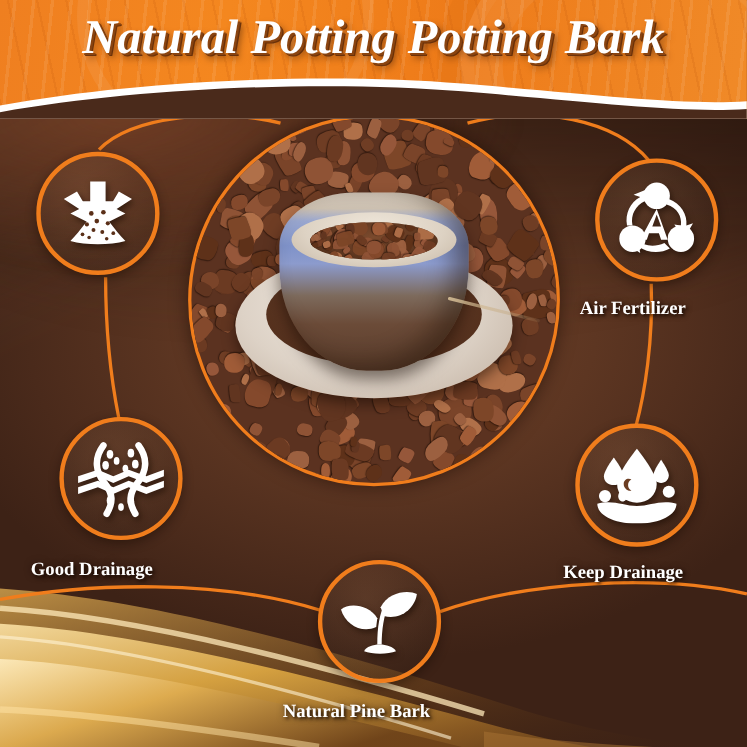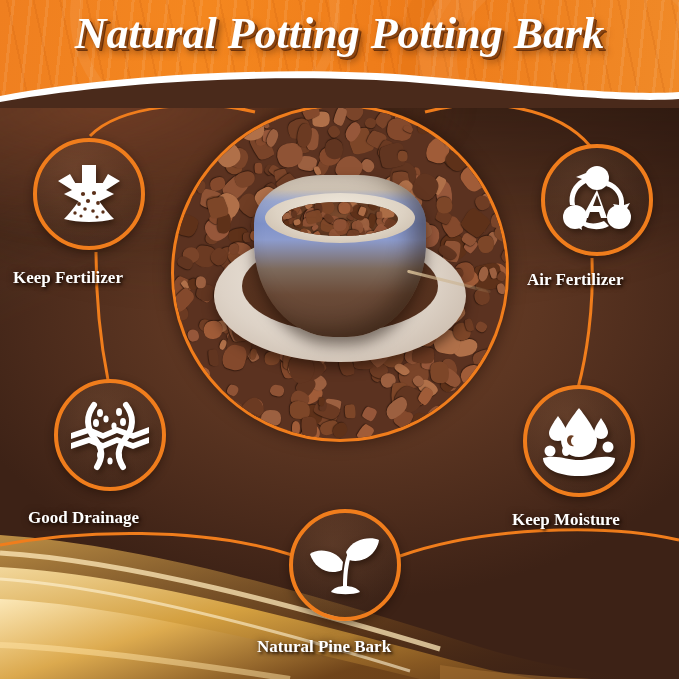--- a/index.html
+++ b/index.html
@@ -741,21 +741,20 @@
         <circle cx="46" cy="42" r="1.9"></circle>
           <circle cx="33" cy="48" r="1.8"></circle>
         <circle cx="41" cy="50" r="1.8"></circle>
           <circle cx="23" cy="52" r="1.7"></circle>
         <circle cx="51" cy="51" r="1.7"></circle>
           <circle cx="29" cy="55" r="1.6"></circle>
         <circle cx="45" cy="56" r="1.6"></circle>
       </g>
     </svg>
   </div>
-  <div class="feat-label" id="label-fertilizer">Keep Fertilizer</div>
 
   <div class="badge" id="badge-air">
     <svg width="74" height="74" viewBox="0 0 74 74">
       <g fill="#ffffff">
         <circle cx="37" cy="15" r="12"></circle>
         <circle cx="15" cy="54" r="12"></circle>
         <circle cx="59" cy="54" r="12"></circle>
         <path d="M48,18 C59,22 65,32 64,42 l6,-2 l-8,14 l-9,-13 l6,1 C60,34 56,26 46,23 Z"></path>
         <path d="M49,63 C40,68 28,67 21,61 l1,6 l-14,-9 l13,-9 l-1,6 C25,61 35,62 44,58 Z"></path>
         <path d="M10,42 C8,31 13,21 22,16 l-6,-2 l15,-6 l0,16 l-5,-4 C18,24 13,32 15,42 Z"></path>
@@ -795,21 +794,21 @@
         <path d="M19,10 C19,10 28,22 28,27 C28,32 24,35 19,35 C14,35 10,32 10,27 C10,22 19,10 19,10 Z"></path>
         <path d="M62,12 C62,12 69,22 69,26 C69,30 66,33 62,33 C58,33 55,30 55,26 C55,22 62,12 62,12 Z"></path>
         <circle cx="11" cy="45" r="5.5"></circle>
         <circle cx="69" cy="41" r="5.5"></circle>
         <path d="M27,36 C27,36 31,42 31,45 C31,48 29,50 27,50 C25,50 23,48 23,45 C23,42 27,36 27,36 Z"></path>
         <path d="M4,52 C18,48 28,54 40,54 C52,54 62,48 76,52 C76,62 62,70 40,70 C18,70 4,62 4,52 Z"></path>
       </g>
       <path d="M35,30 C31,32 31,38 35,40 C32,41 28,38 28,34 C28,30 32,28 35,30 Z" fill="#6b3d22"></path>
     </svg>
   </div>
-  <div class="feat-label" id="label-moisture">Keep Moisture</div>
+  <div class="feat-label" id="label-moisture">Keep Drainage</div>
 
   <div class="badge" id="badge-pine">
     <svg width="80" height="66" viewBox="0 0 80 66">
       <g fill="#ffffff">
         <path d="M41,20 C48,6 66,4 74,8 C72,22 58,32 44,28 Z"></path>
         <path d="M38,30 C30,17 12,16 5,22 C9,36 24,44 37,38 Z"></path>
         <path d="M38,54 C38,38 40,26 45,16 l3,2 C44,28 42,40 42,54 Z"></path>
         <path d="M26,60 C30,52 50,52 55,60 C48,63 33,63 26,60 Z"></path>
       </g>
     </svg>

